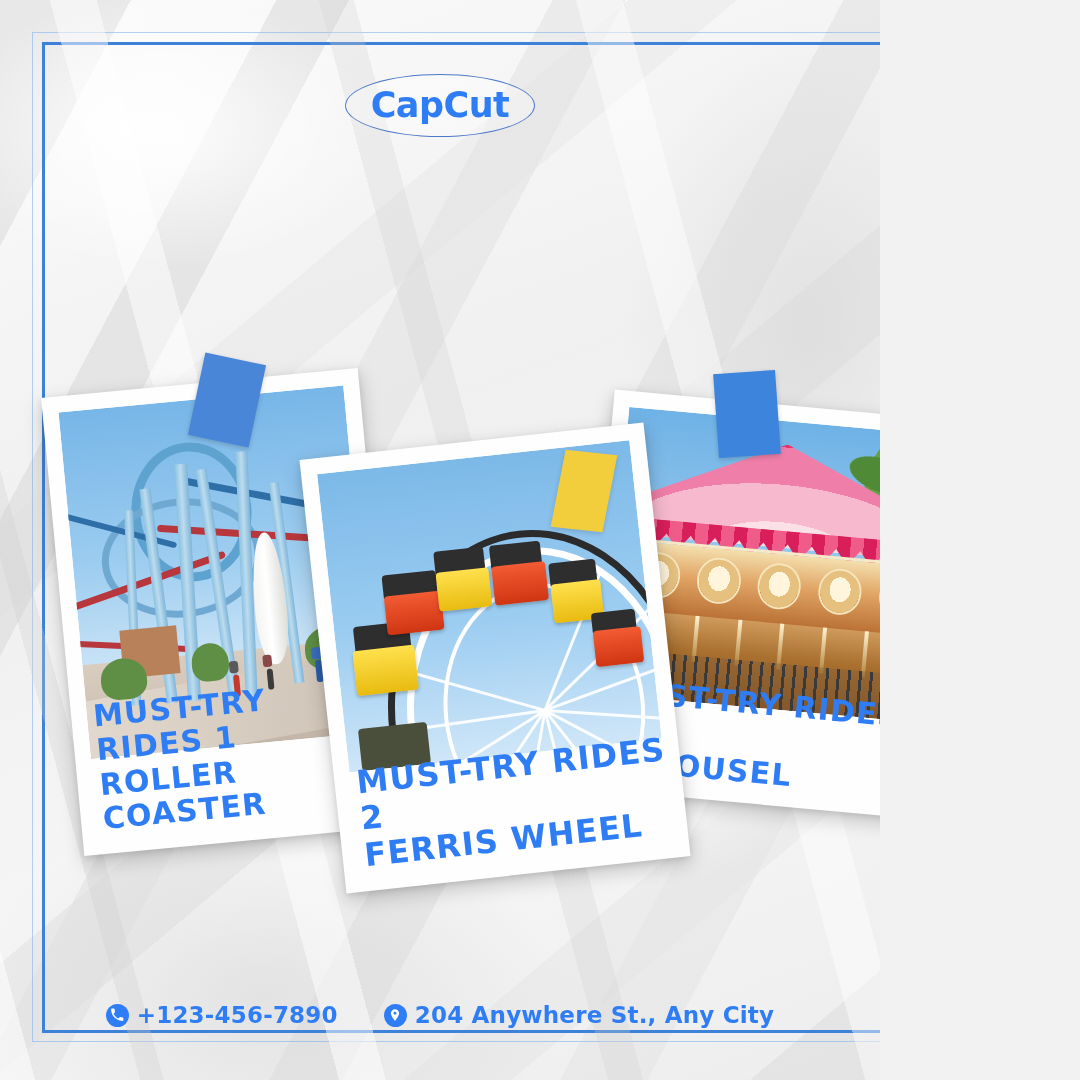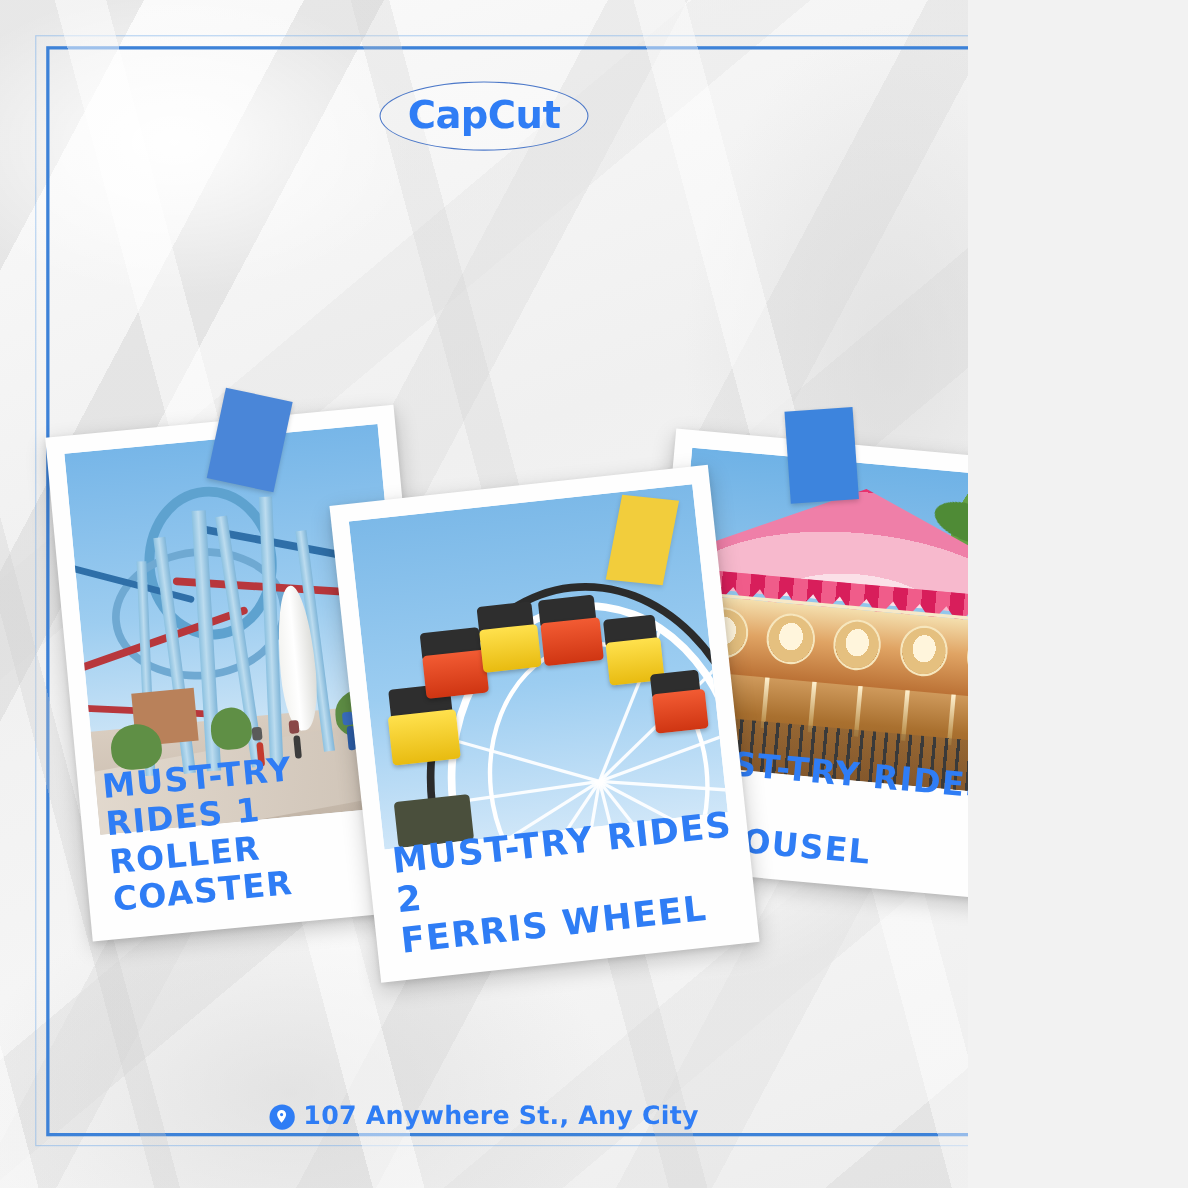--- a/index.html
+++ b/index.html
@@ -309,20 +309,28 @@
 
     <div class="tape" id="tape1"></div>
     <div class="tape" id="tape3"></div>
     <div class="tape" id="tape2"></div>
   </div>
 
   <div class="footer">
     <div class="f-item">
       <span class="f-icon">
         <svg width="14" height="14" viewBox="0 0 24 24" fill="#ffffff">
+          <path d="M6.6 10.8c1.6 3.2 4.2 5.8 7.4 7.4l2.5-2.5c.3-.3.8-.4 1.2-.3 1.3.4 2.7.7 4.1.7.6 0 1.1.5 1.1 1.1V21c0 .6-.5 1.1-1.1 1.1C10.8 22.1 1.9 13.2 1.9 2.1 1.9 1.5 2.4 1 3 1h3.8c.6 0 1.1.5 1.1 1.1 0 1.4.2 2.8.7 4.1.1.4 0 .9-.3 1.2l-2.7 3.4z"></path>
+        </svg>
+      </span>
+      <span class="f-text">+123-456-7890</span>
+    </div>
+    <div class="f-item">
+      <span class="f-icon">
+        <svg width="14" height="14" viewBox="0 0 24 24" fill="#ffffff">
           <path d="M12 2C8.1 2 5 5.1 5 9c0 5.2 7 13 7 13s7-7.8 7-13c0-3.9-3.1-7-7-7zm0 9.5A2.5 2.5 0 1 1 12 6.5a2.5 2.5 0 0 1 0 5z"></path>
         </svg>
       </span>
-      <span class="f-text">107 Anywhere St., Any City</span>
+      <span class="f-text">204 Anywhere St., Any City</span>
     </div>
   </div>
 
 </div>
 
 </body></html>

